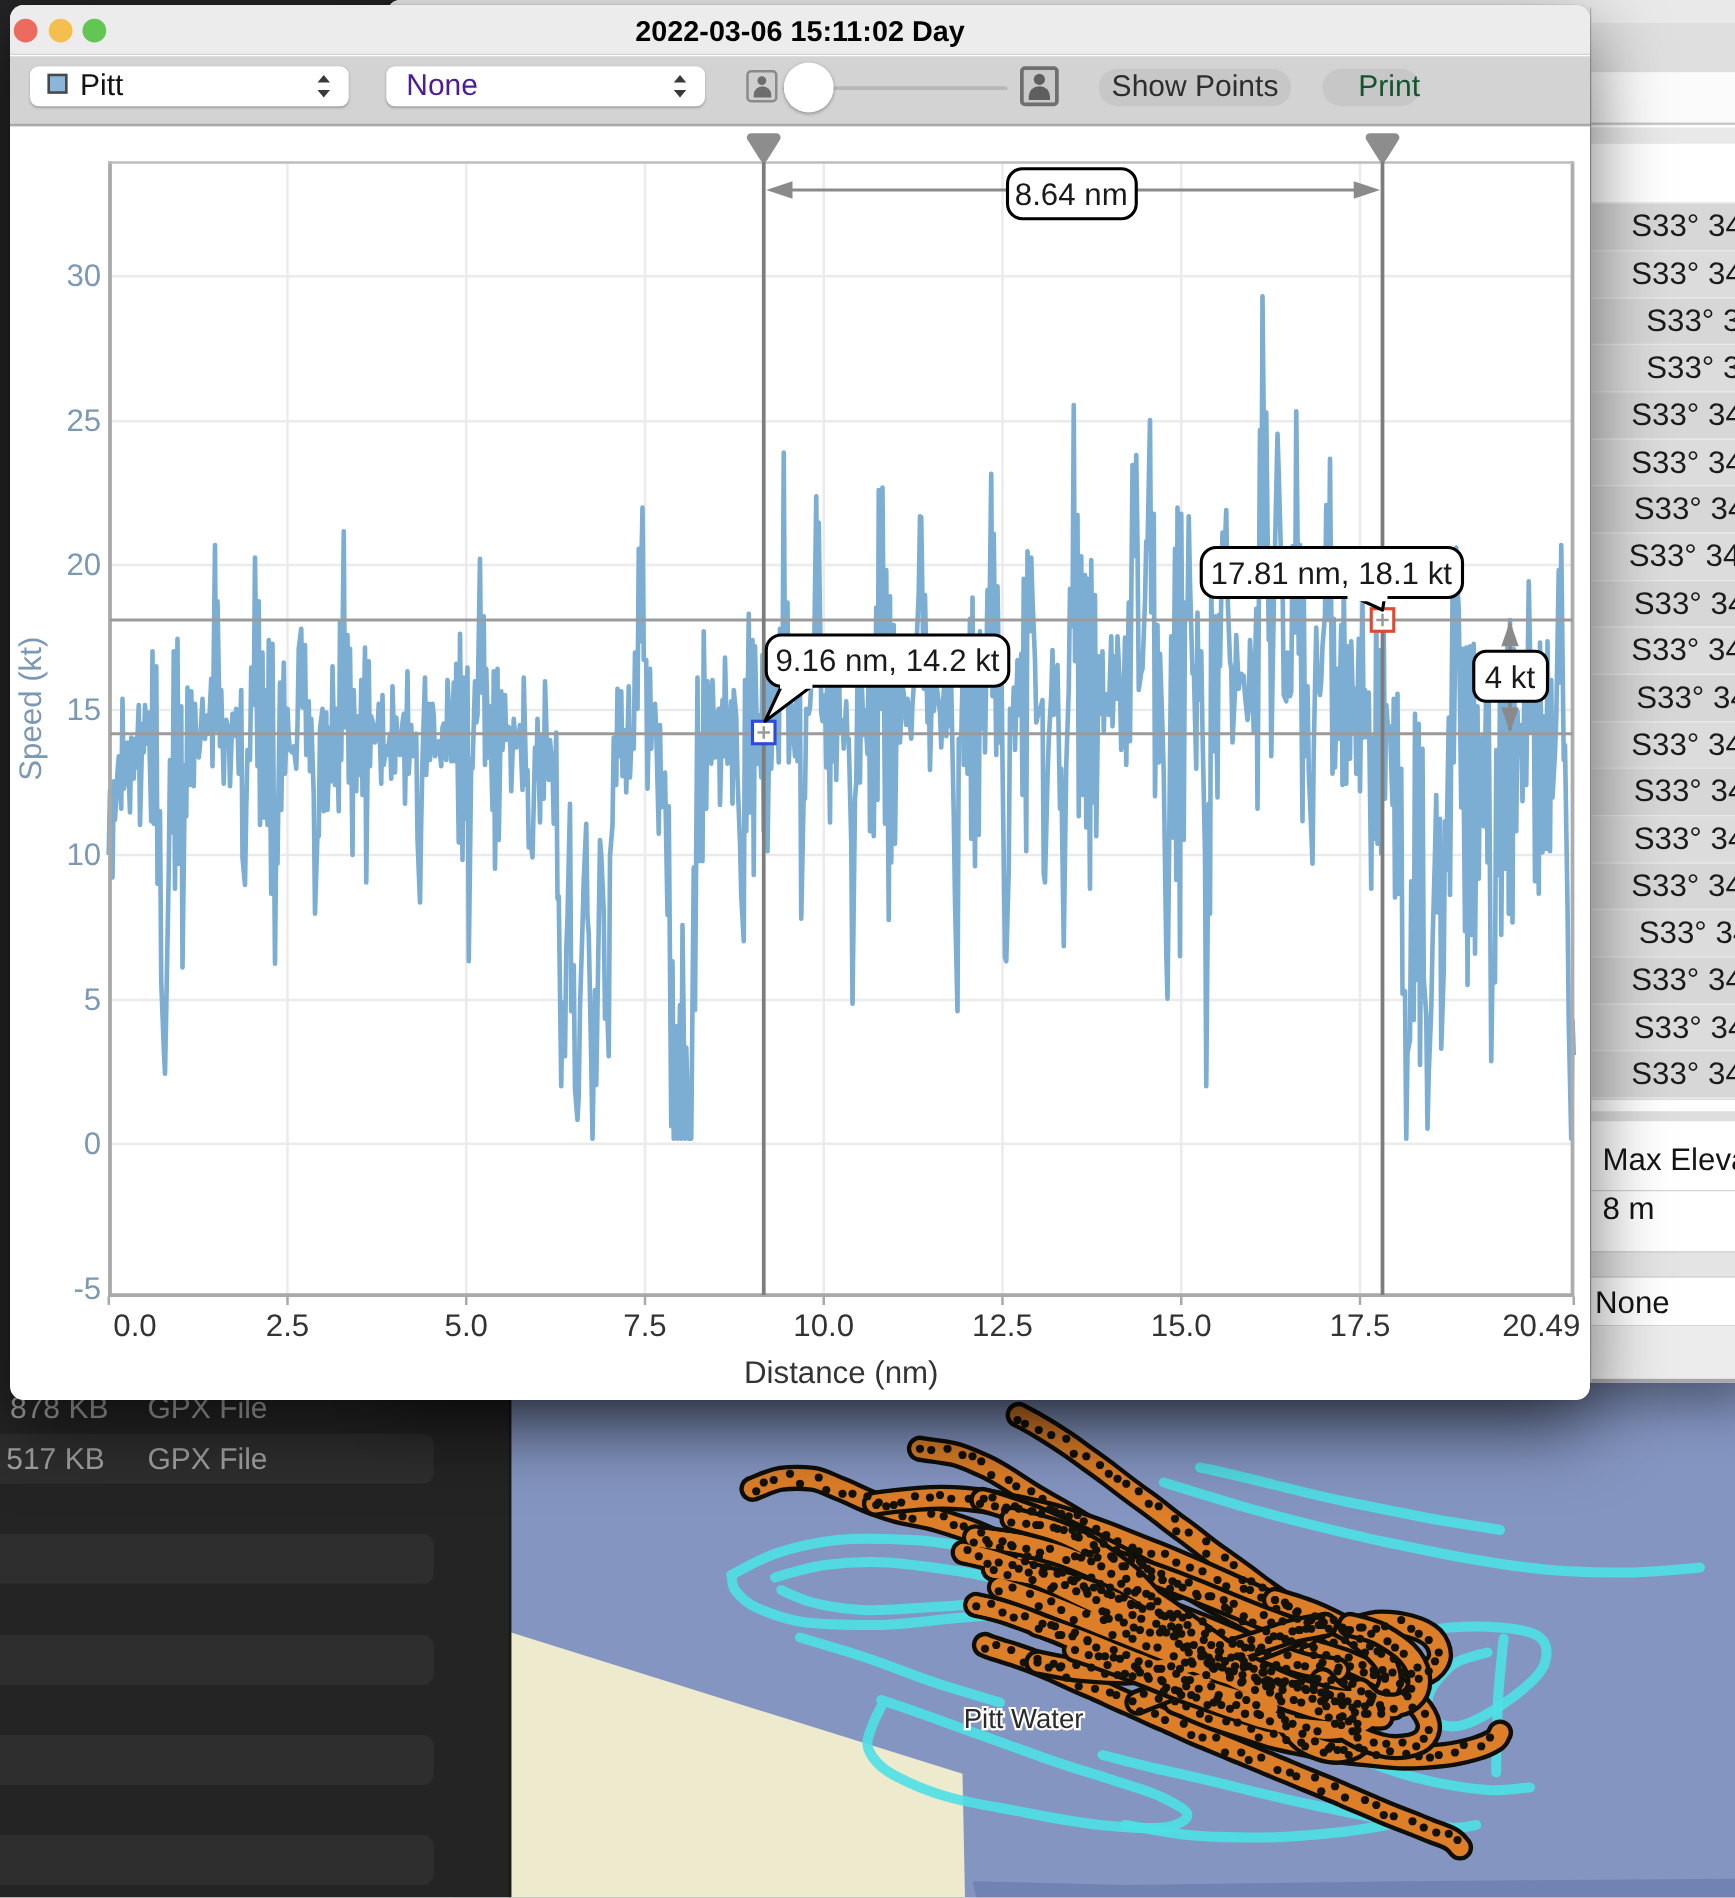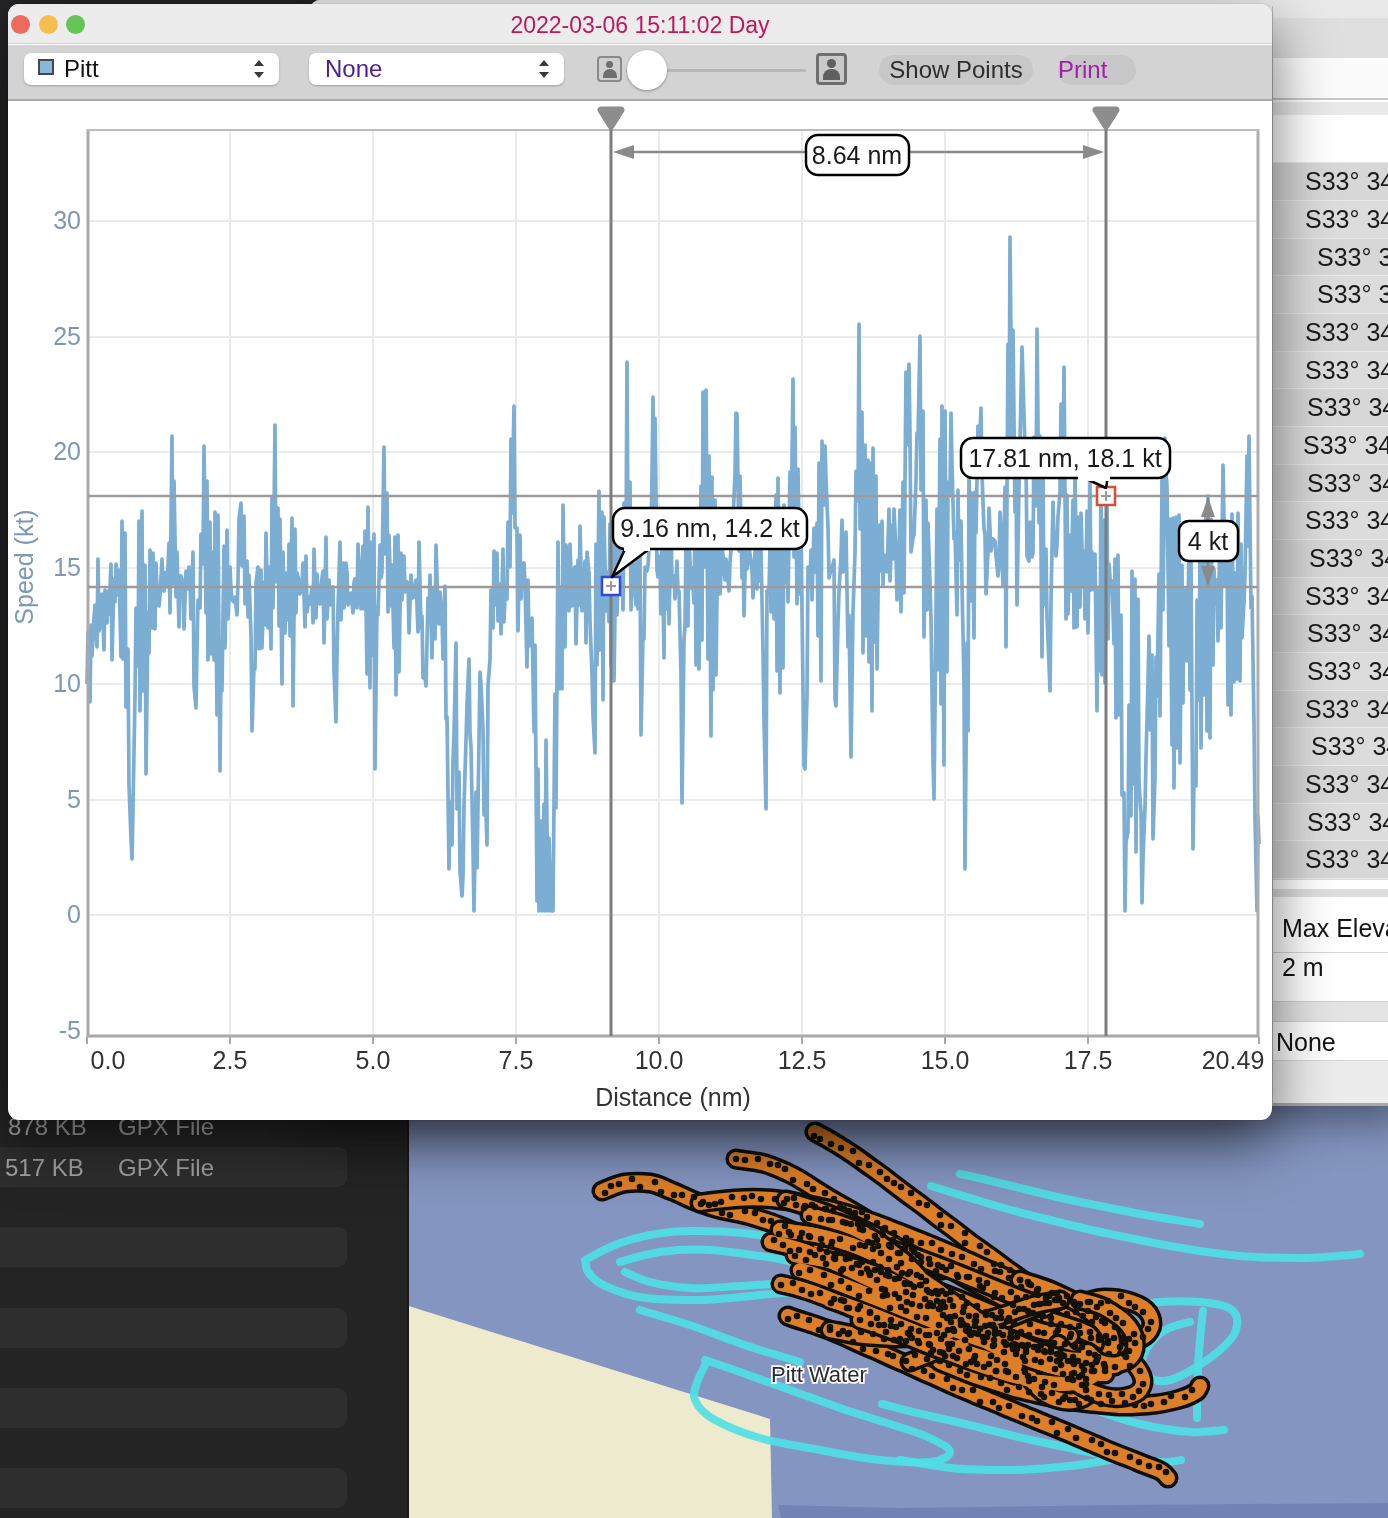--- a/index.html
+++ b/index.html
@@ -812,37 +812,37 @@
             <span style="position:absolute;left:34px;top:4px;font-size:25px;color:#1b1b1b;white-space:nowrap;">S33° 34</span>
           </div>
           <div style="position:absolute;left:0;top:734px;width:116px;height:38px;background:#d7d7d7;border-top:1px solid #e9e9e9;overflow:hidden">
             <span style="position:absolute;left:32px;top:4px;font-size:25px;color:#1b1b1b;white-space:nowrap;">S33° 34</span>
           </div>
           <div style="position:absolute;left:0;top:772px;width:116px;height:38px;background:#dcdcdc;border-top:1px solid #e9e9e9;overflow:hidden"></div>
         </div>
     <div class="abs" style="left:0;top:889px;width:115px;height:8px;background:#dedede"></div>
     <div class="abs" style="left:9px;top:914px;font-size:25px;color:#141414;white-space:nowrap">Max Elevat</div>
     <div class="abs" style="left:0;top:952px;width:115px;height:1px;background:#d5d5d5"></div>
-    <div class="abs" style="left:9px;top:953px;font-size:25px;color:#141414;white-space:nowrap">2 m</div>
+    <div class="abs" style="left:9px;top:953px;font-size:25px;color:#141414;white-space:nowrap">8 m</div>
     <div class="abs" style="left:0;top:1001px;width:115px;height:21px;background:#e4e4e4;border-top:1px solid #d0d0d0;border-bottom:1px solid #d0d0d0"></div>
     <div class="abs" style="left:3px;top:1028px;font-size:25px;color:#141414;white-space:nowrap">None</div>
     <div class="abs" style="left:0;top:1060px;width:115px;height:1px;background:#d5d5d5"></div>
     <div class="abs" style="left:0;top:1061px;width:115px;height:42px;background:#ececec"></div>
     <div class="abs" style="left:0;top:1103px;width:115px;height:3px;background:#a8a8a8"></div>
   </div>
   <div class="abs" style="left:962px;top:6px;width:1px;height:1100px;background:#bcbcbc"></div>
 </div>
 
 <div class="abs" style="left:8px;top:4px;width:1264px;height:1116px;background:#ffffff;border-radius:11px;box-shadow:0 22px 60px rgba(0,0,0,0.55), 0 0 1px rgba(0,0,0,0.4);overflow:hidden">
 
   <div class="abs" style="left:0;top:0;width:100%;height:40px;background:#ececec;border-bottom:1px solid #d2d2d2"></div>
   <div class="abs" style="left:3px;top:11px;width:19px;height:19px;border-radius:50%;background:#ed6a5e"></div>
   <div class="abs" style="left:30.5px;top:11px;width:19px;height:19px;border-radius:50%;background:#f5bf4f"></div>
   <div class="abs" style="left:58px;top:11px;width:19px;height:19px;border-radius:50%;background:#62c554"></div>
-  <div class="abs" style="left:0;top:8px;width:100%;text-align:center;font-size:23px;font-weight:400;color:#be185d">2022-03-06 15:11:02 Day</div>
+  <div class="abs" style="left:0;top:8px;width:100%;text-align:center;font-size:23px;font-weight:700;color:#000000">2022-03-06 15:11:02 Day</div>
 
   <div class="abs" style="left:0;top:41px;width:100%;height:56px;background:#d3d3d3;border-bottom:2px solid #a9a9a9"></div>
   <div class="abs" style="left:16px;top:49px;width:255px;height:32px;background:#ffffff;border-radius:7px;box-shadow:0 1px 2px rgba(0,0,0,0.25)">
      <div class="abs" style="left:14px;top:6px;width:16px;height:16px;background:#8ab6da;border:2px solid #47474a"></div>
      <div class="abs" style="left:40px;top:2px;font-size:24px;color:#111">Pitt</div>
      <svg class="abs" style="left:228px;top:5px" width="14" height="22" viewBox="0 0 14 22">
           <polygon points="2,8 7,2 12,8" fill="#3a3a3a"></polygon>
           <polygon points="2,14 7,20 12,14" fill="#3a3a3a"></polygon>
         </svg>
   </div>
@@ -858,21 +858,21 @@
      <div class="abs" style="left:7px;top:3px;width:7px;height:7px;border-radius:50%;background:#6e6e6e"></div>
      <div class="abs" style="left:3.5px;top:11px;width:14px;height:9px;border-radius:7px 7px 0 0;background:#6e6e6e"></div>
   </div>
   <div class="abs" style="left:618px;top:65px;width:180px;height:3px;background:#b7b7b7;border-radius:2px"></div>
   <div class="abs" style="left:619px;top:46px;width:40px;height:40px;border-radius:50%;background:#ffffff;box-shadow:0 1px 3px rgba(0,0,0,0.35)"></div>
   <div class="abs" style="left:808px;top:49px;width:31px;height:32px;background:#c9c9c9;border:3px solid #6f6f6f;border-radius:4px">
      <div class="abs" style="left:8px;top:3px;width:9px;height:9px;border-radius:50%;background:#5f5f5f"></div>
      <div class="abs" style="left:4px;top:13px;width:17px;height:11px;border-radius:8px 8px 0 0;background:#5f5f5f"></div>
   </div>
   <div class="abs" style="left:871px;top:51px;width:154px;height:30px;background:#c7c7c7;border-radius:15px;text-align:center;font-size:24px;color:#2e2e2e;padding-top:1px">Show Points</div>
-  <div class="abs" style="left:1050px;top:51px;width:78px;height:30px;background:#c7c7c7;border-radius:15px;text-align:left;font-size:24px;color:#a21caf;padding-top:1px">Print</div>
+  <div class="abs" style="left:1050px;top:51px;width:78px;height:30px;background:#c7c7c7;border-radius:15px;text-align:right;font-size:24px;color:#14532d;padding-top:1px">Print</div>
 
   <svg class="abs" style="left:0;top:97px" width="1264" height="1019" viewBox="8 101 1264 1019">
     <g stroke="#ebebeb" stroke-width="2">
       <line x1="230" y1="130" x2="230" y2="1036"></line>
           <line x1="373" y1="130" x2="373" y2="1036"></line>
       <line x1="516" y1="130" x2="516" y2="1036"></line>
           <line x1="659" y1="130" x2="659" y2="1036"></line>
       <line x1="802" y1="130" x2="802" y2="1036"></line>
           <line x1="945" y1="130" x2="945" y2="1036"></line>
       <line x1="1088" y1="130" x2="1088" y2="1036"></line>

